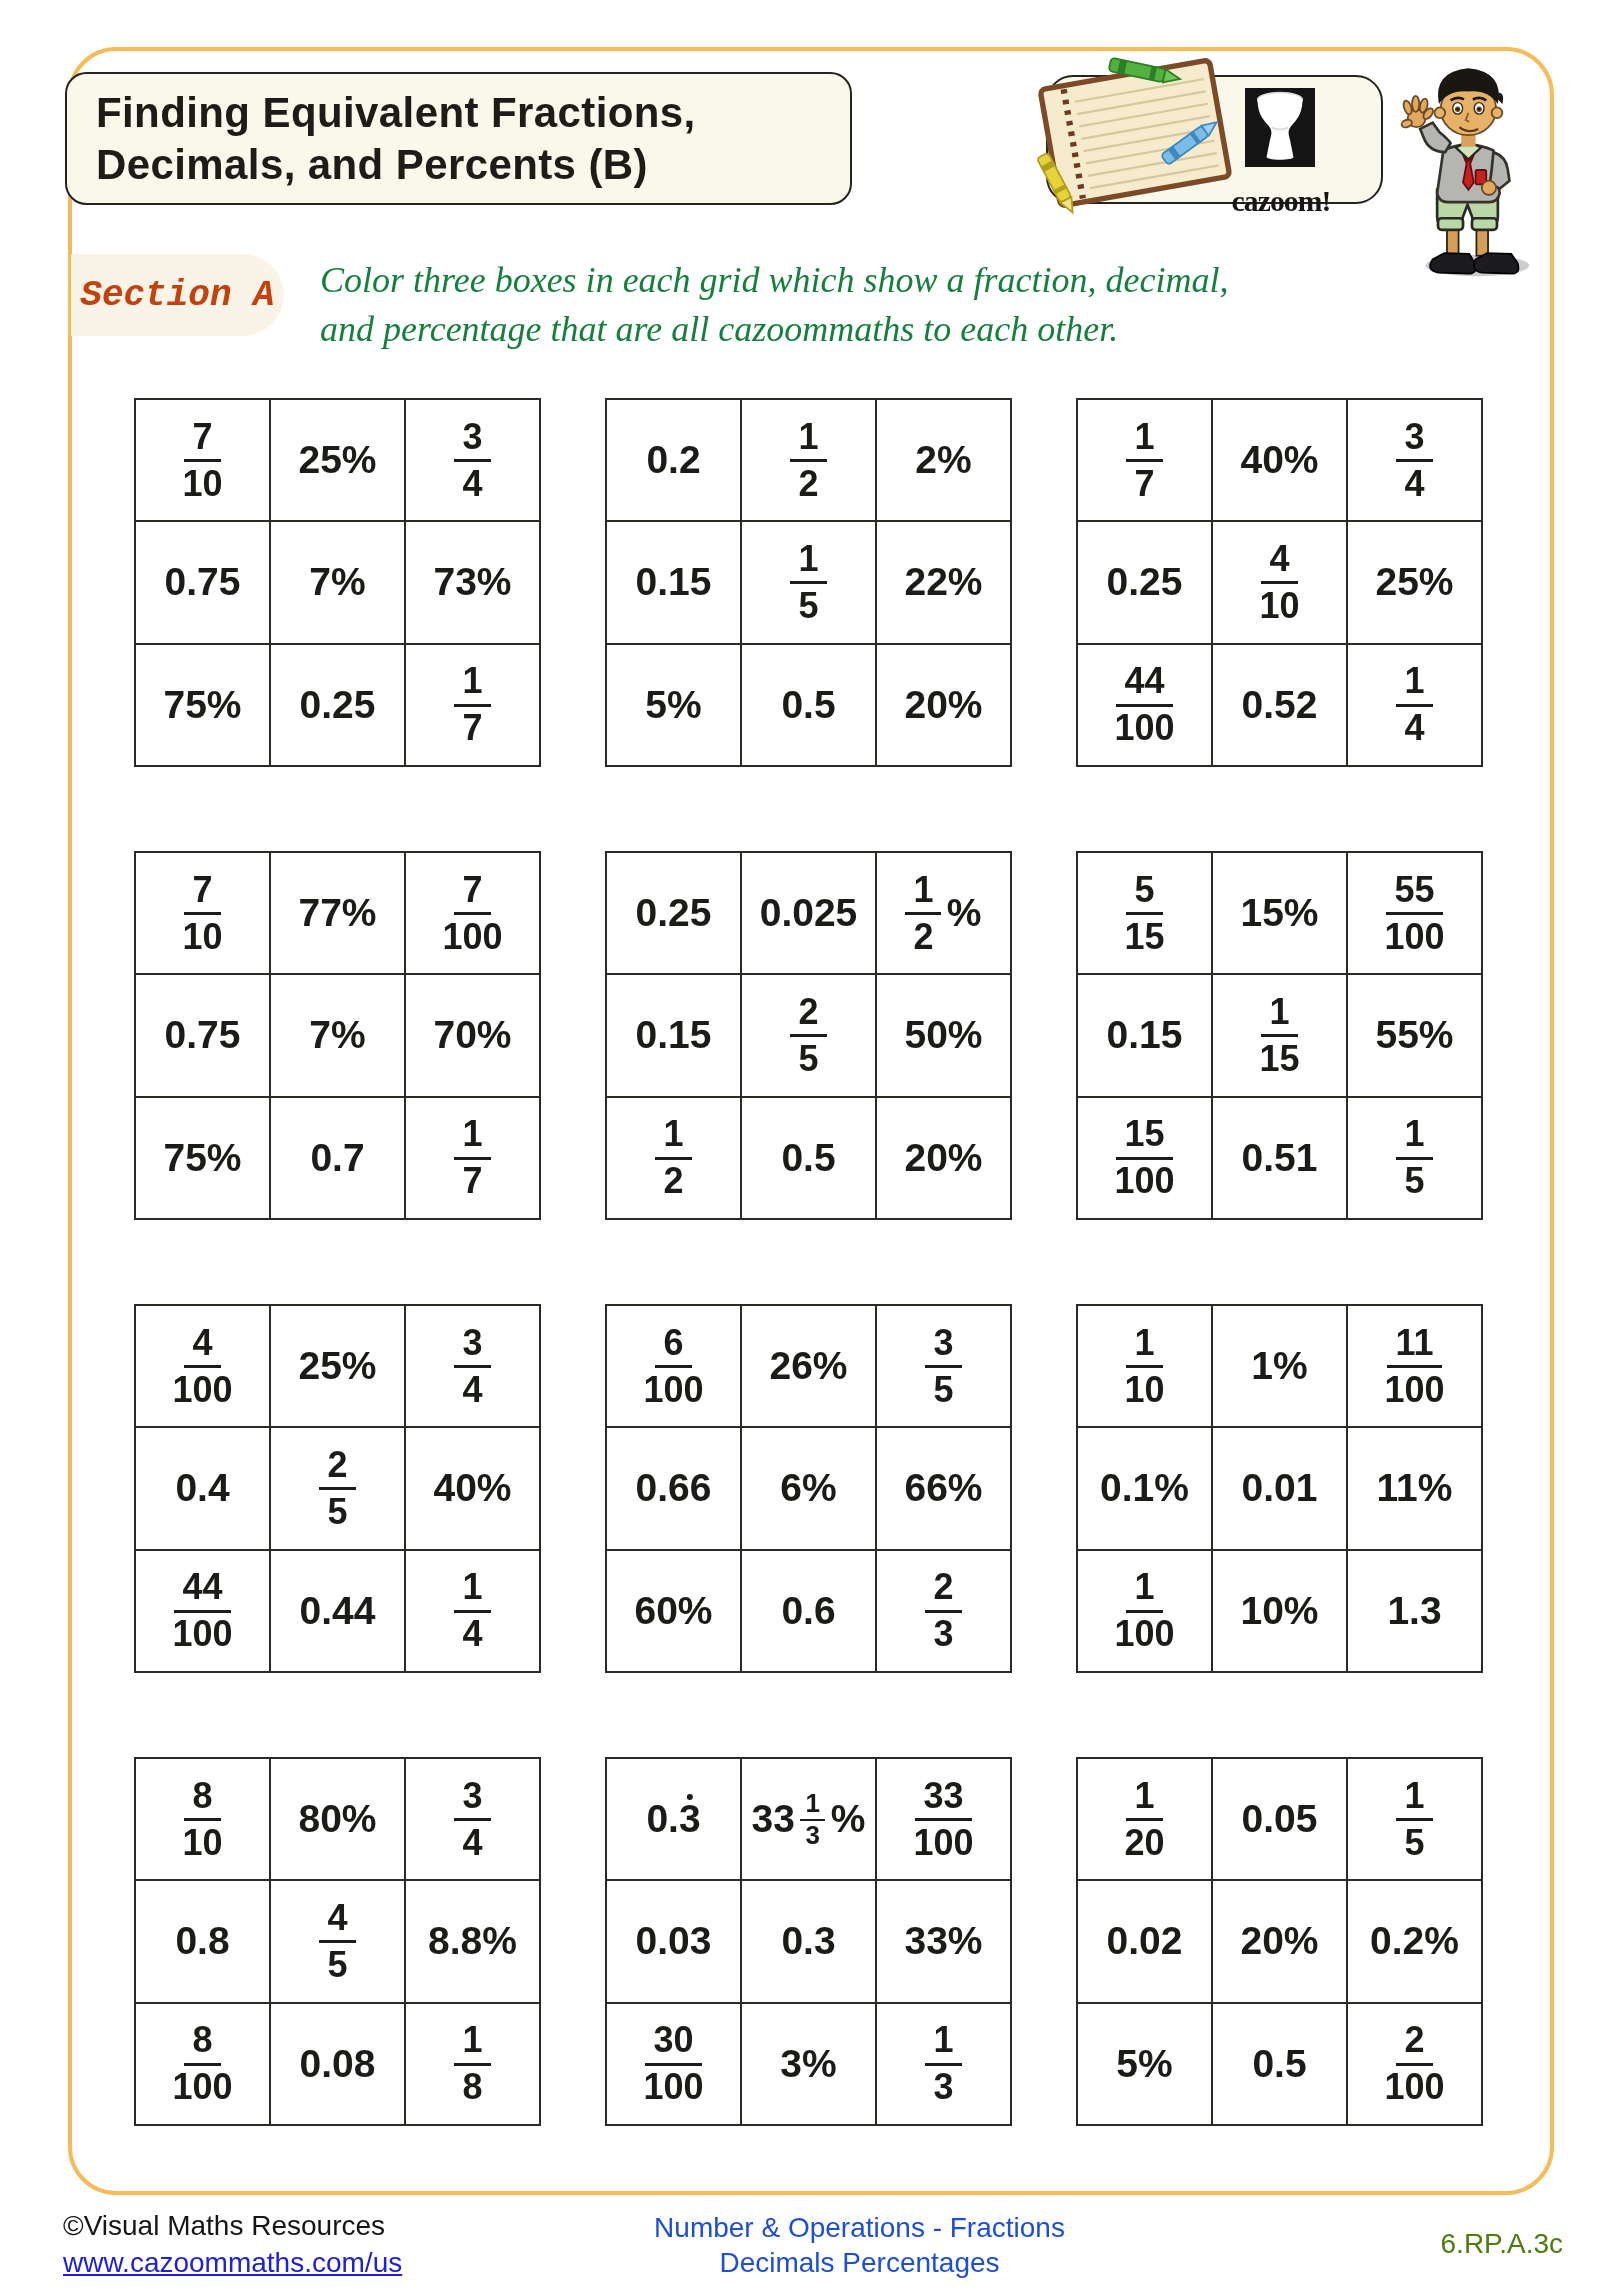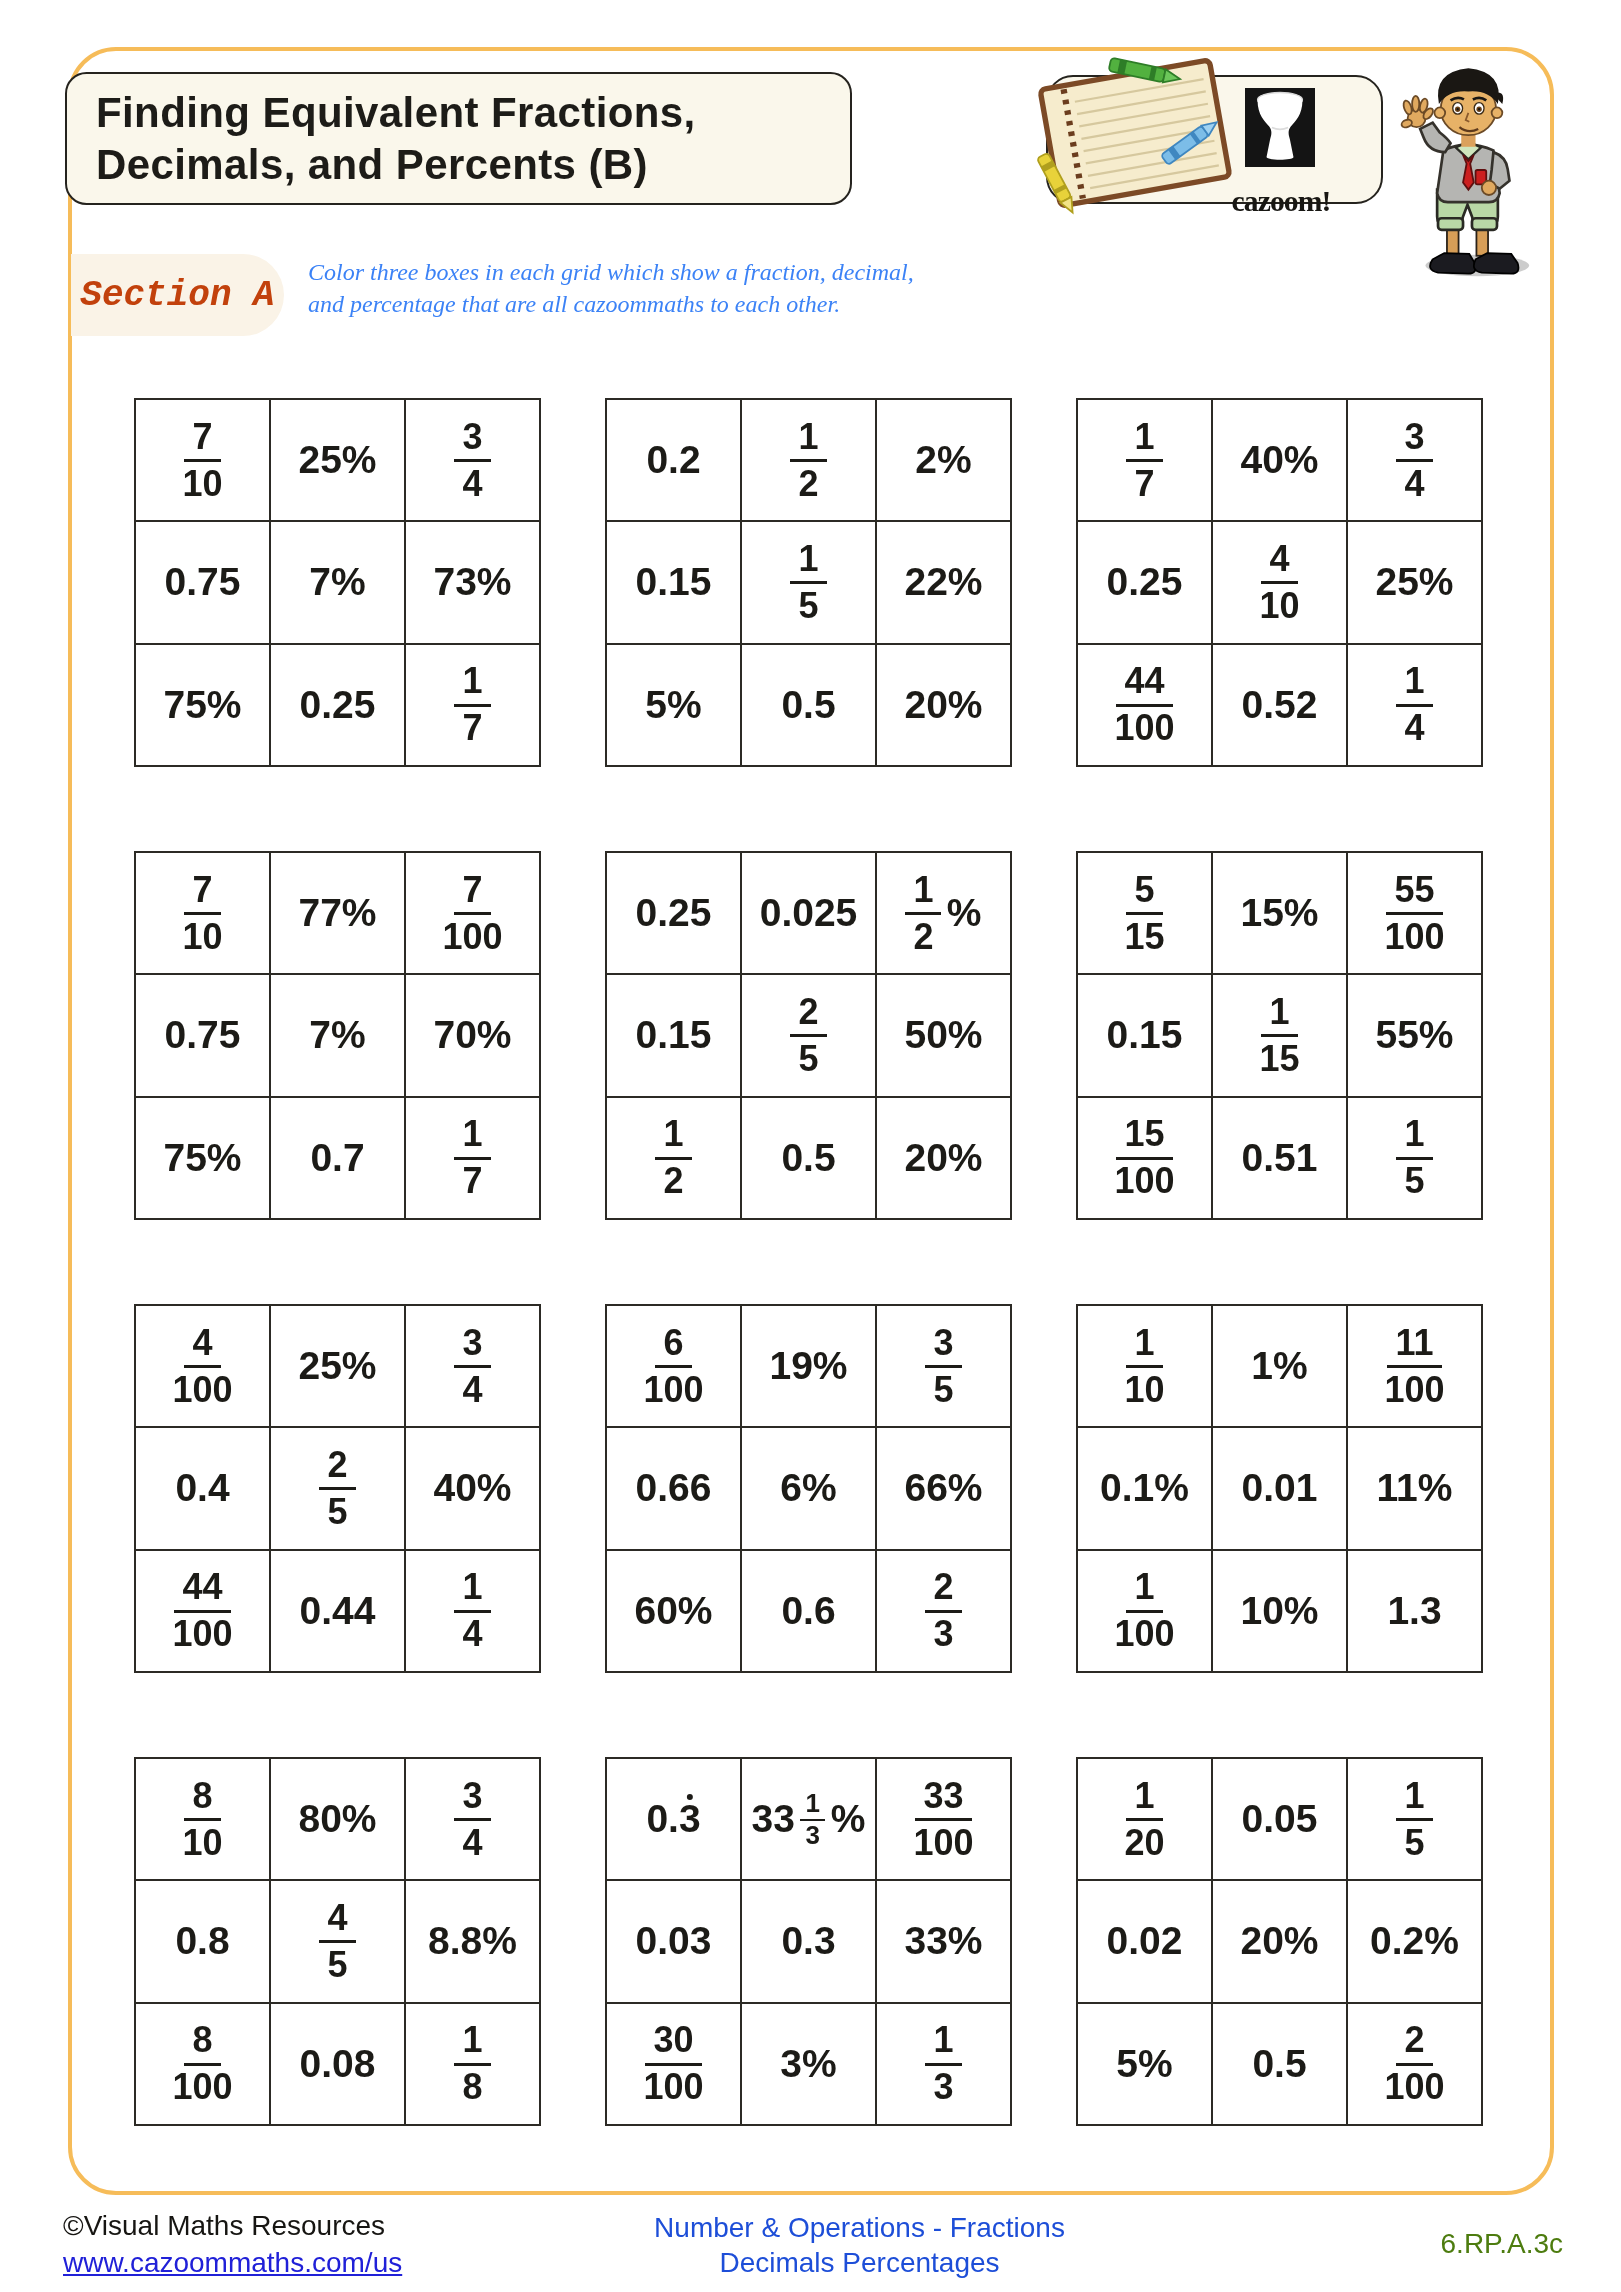--- a/index.html
+++ b/index.html
@@ -25,23 +25,23 @@
                   font-family:"Liberation Serif",serif;font-weight:bold;font-size:29.6px;
                   letter-spacing:-0.9px;color:#181713;margin-top:20px;}
   .boy-svg{position:absolute;left:1388px;top:57px;width:159px;height:226px;}
 
   
   .section-label{position:absolute;left:71px;top:254px;width:213px;height:82px;
                  background:#faf3e7;border-radius:0 41px 41px 0;
                  display:flex;align-items:center;justify-content:center;}
   .section-label span{font-family:Liberation Mono, monospace;font-style:italic;font-weight:bold;
                       font-size:36px;color:#c2410c;}
-  .instructions{position:absolute;left:308px;top:256px;width:985px;
-                font-family:"Liberation Serif",serif;font-style:italic;font-size:24px;
-                line-height:1.35;color:#3b82f6;}
+  .instructions{position:absolute;left:320px;top:256px;width:985px;
+                font-family:"Liberation Serif",serif;font-style:italic;font-size:36px;
+                line-height:1.35;color:#15803d;}
 
   
   .grids-area{position:absolute;left:134px;top:398px;display:grid;
               grid-template-columns:repeat(3,407px);grid-template-rows:repeat(4,369px);
               column-gap:64px;row-gap:84px;}
   .grid3{display:grid;grid-template-columns:repeat(3,1fr);grid-template-rows:repeat(3,1fr);
          border:1.3px solid #2c2a25;background:#fff;}
   .gcell{display:flex;align-items:center;justify-content:center;gap:5.4px;
          border:1.3px solid #2c2a25;font-weight:bold;font-size:39px;color:#1c1b17;}
   .frac{display:inline-flex;flex-direction:column;align-items:center;font-size:36px;line-height:1.0;}
@@ -455,21 +455,21 @@
         </div>
       </div>
     <div class="grid3">
         <div class="gcell">
           <span class="frac">
             <span class="n">6</span>
             <span class="d">100</span>
           </span>
         </div>
         <div class="gcell">
-          <span>19%</span>
+          <span>26%</span>
         </div>
         <div class="gcell">
           <span class="frac">
             <span class="n">3</span>
             <span class="d">5</span>
           </span>
         </div>
         <div class="gcell">
           <span>0.66</span>
         </div>

